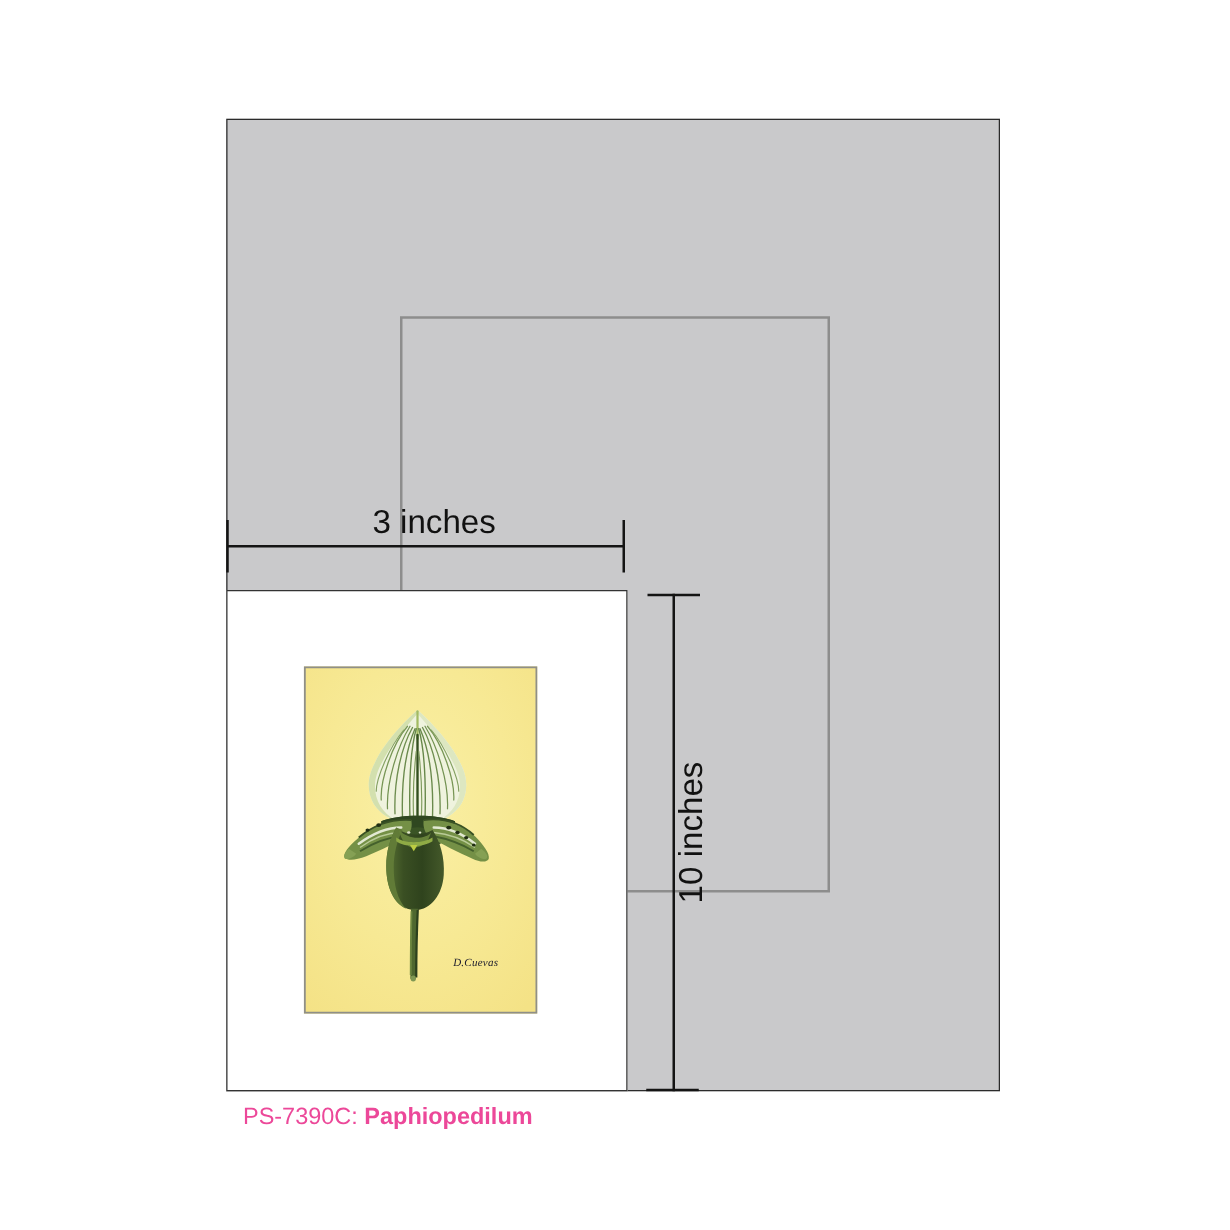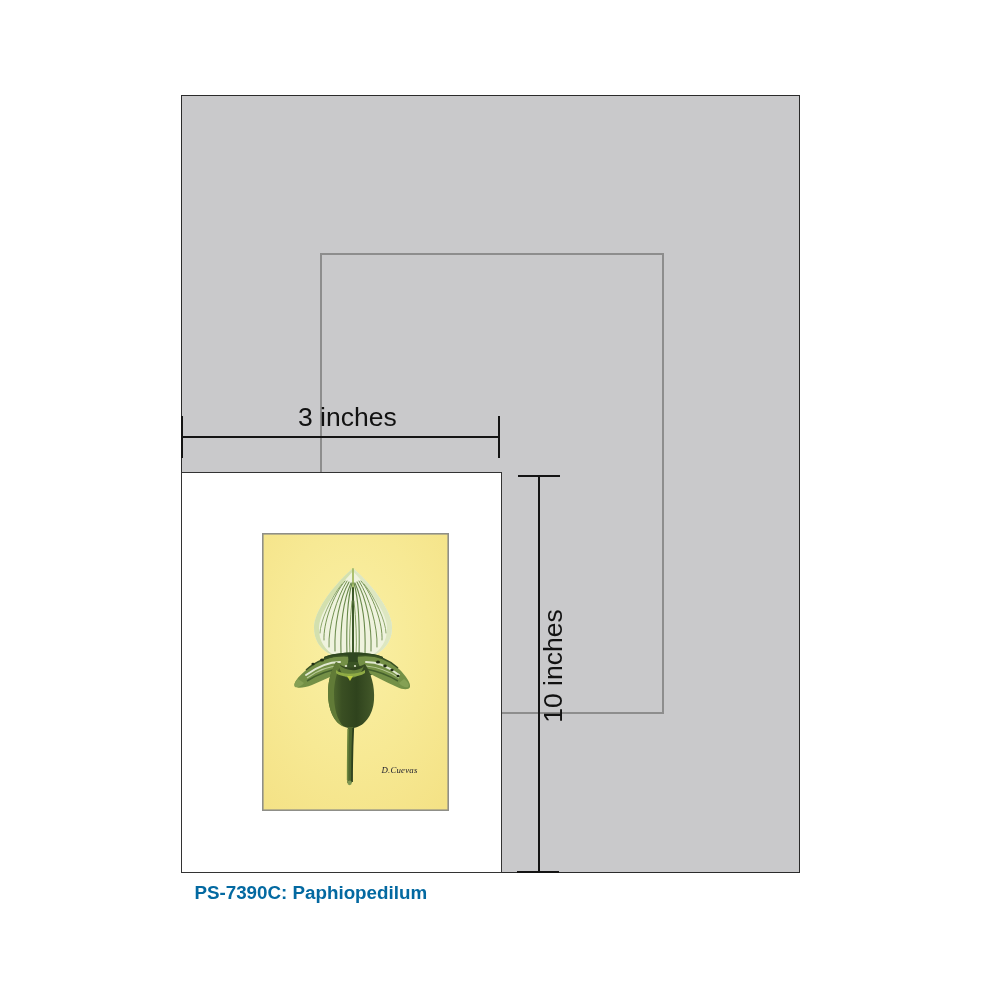--- a/index.html
+++ b/index.html
@@ -10,21 +10,21 @@
 </head>
 <body>
 <div id="page">
 
   <div class="abs" style="left:181.4px;top:95.0px;width:619.0px;height:778.4px;background:#c9c9cb;border:1.4px solid #2b2b2b;"></div>
 
   <div class="abs" style="left:320.4px;top:252.6px;width:343.6px;height:461.4px;border:2px solid #8d8d8d;"></div>
 
   <div class="abs" style="left:181.4px;top:472.3px;width:320.2px;height:401.1px;background:#ffffff;border:1.4px solid #333333;"></div>
 
-  <div class="abs" style="left:262px;top:532.6px;width:187.0px;height:358px;">
+  <div class="abs" style="left:243px;top:532.6px;width:187.0px;height:358px;">
   <svg width="187" height="278" viewBox="0 0 187 278" xmlns="http://www.w3.org/2000/svg">
     <defs>
       <radialGradient id="bgy" cx="48%" cy="40%" r="75%">
         <stop offset="0%" stop-color="#faf0a5"></stop>
         <stop offset="55%" stop-color="#f7e994"></stop>
         <stop offset="100%" stop-color="#f4e286"></stop>
       </radialGradient>
       <linearGradient id="pouchg" x1="0" y1="0" x2="1" y2="0">
         <stop offset="0%" stop-color="#5a7434"></stop>
         <stop offset="30%" stop-color="#3a4f23"></stop>
@@ -118,15 +118,15 @@
   <div class="abs" style="left:347.3px;top:404.2px;transform:translateX(-50%);font-size:26.5px;line-height:1;color:#111;white-space:nowrap;">3 inches</div>
 
   <div class="abs" style="left:537.5px;top:475.0px;width:2.5px;height:398.0px;background:#141414;"></div>
 
   <div class="abs" style="left:517.7px;top:474.6px;width:42px;height:2.5px;background:#141414;"></div>
 
   <div class="abs" style="left:516.9px;top:870.7px;width:42px;height:2.5px;background:#141414;"></div>
 
   <div class="abs" style="left:553.1px;top:666px;transform:translate(-50%,-50%) rotate(-90deg);font-size:26.5px;line-height:1;color:#111;white-space:nowrap;">10 inches</div>
 
-  <div class="abs" style="left:194.4px;top:884.2px;font-size:18.8px;line-height:1;color:#0369a1;white-space:nowrap;font-weight:bold;">PS-7390C:&nbsp;<b>Paphiopedilum</b></div>
+  <div class="abs" style="left:194.4px;top:884.2px;font-size:18.8px;line-height:1;color:#ec4899;white-space:nowrap;">PS-7390C:&nbsp;<b>Paphiopedilum</b></div>
 
 </div>
 
 </body></html>

